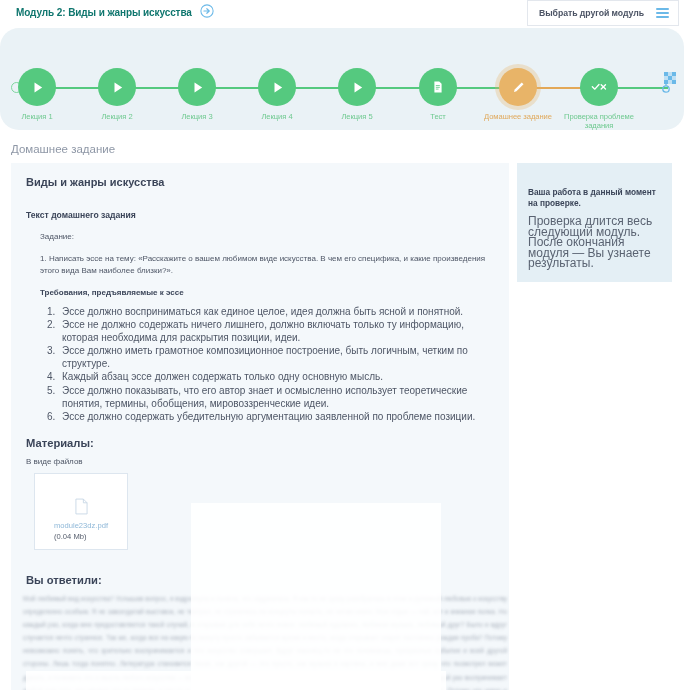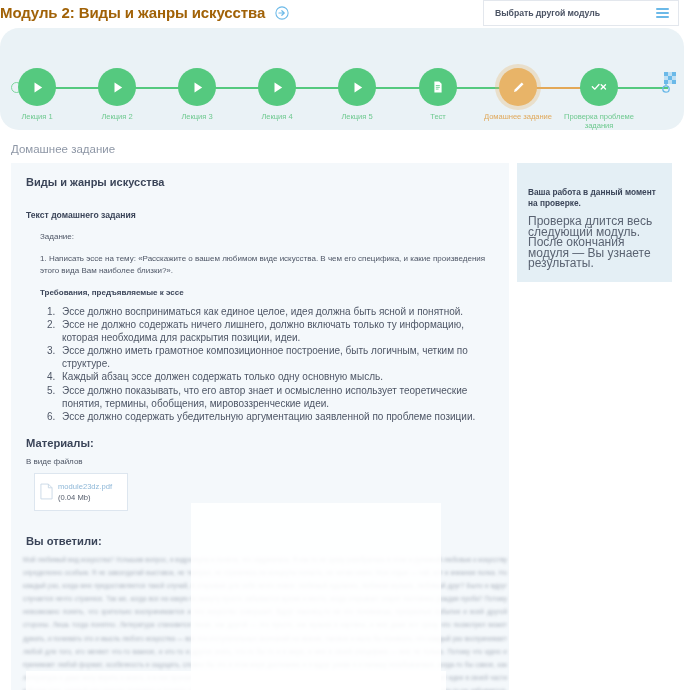--- a/index.html
+++ b/index.html
@@ -15,41 +15,41 @@
 
   
   .header {
     position: relative;
     height: 28px;
     background: #ffffff;
     display: flex;
     align-items: flex-start;
   }
   .header-title {
-    font-size: 15px;
-    font-weight: bold;
-    color: #a16207;
+    font-size: 10px;
+    font-weight: bold;
+    color: #0f766e;
     letter-spacing: -0.1px;
-    padding: 4px 0 0 0;
+    padding: 4px 0 0 16px;
     white-space: nowrap;
   }
   .title-arrow {
     display: inline-flex;
     align-items: center;
     justify-content: center;
     width: 14px;
     height: 14px;
     margin-left: 6px;
     vertical-align: -2px;
   }
   .module-select {
     position: absolute;
     top: 0;
     right: 5px;
-    width: 196px;
+    width: 152px;
     height: 26px;
     background: #ffffff;
     border: 1px solid #e3e7ed;
     display: flex;
     align-items: center;
     justify-content: space-between;
     padding: 0 9px 0 11px;
   }
   .module-select-label {
     font-size: 8.7px;
@@ -194,25 +194,26 @@
   }
   .materials-sub {
     font-size: 8px;
     color: #4e5666;
     margin-bottom: 7px;
   }
   .file-box {
     width: 94px;
     background: #ffffff;
     border: 1px solid #dde6ef;
-    padding: 7px 5px 7px 5px;
+    padding: 24px 5px 7px 5px;
     display: flex;
     align-items: center;
     gap: 5px;
     margin-left: 8px;
+    flex-direction: column;
   }
   .file-icon { flex: 0 0 auto; width: 13px; height: 17px; }
   .file-meta { display: flex; flex-direction: column; line-height: 11px; }
   .file-name { font-size: 7.6px; color: #8fb8d8; }
   .file-size { font-size: 7.6px; color: #555d6c; }
   .answer-title {
     font-size: 11.2px;
     font-weight: bold;
     color: #3b4559;
     margin: 24px 0 6px 0;

